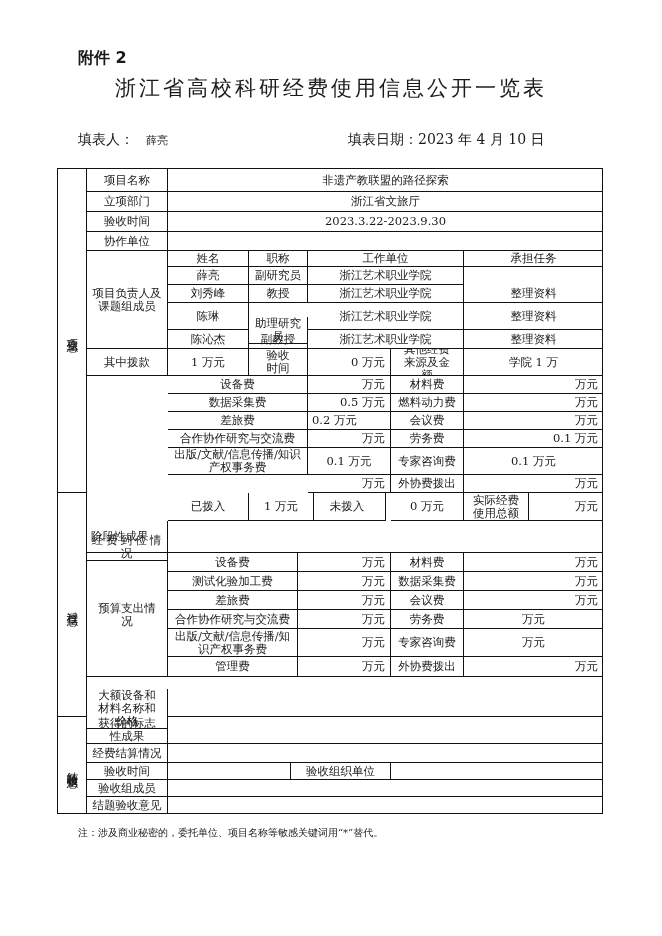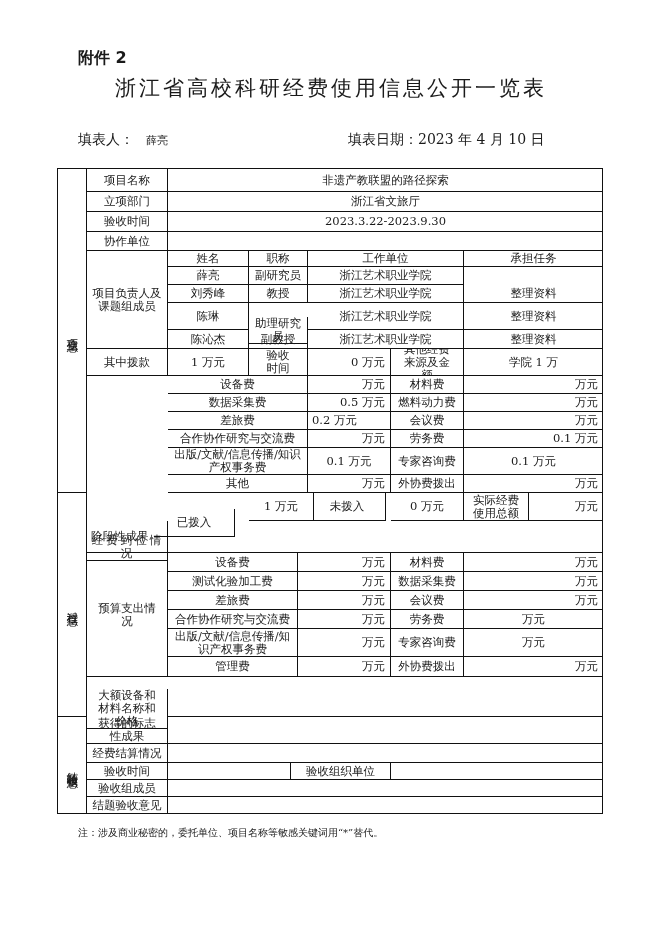--- a/index.html
+++ b/index.html
@@ -101,29 +101,28 @@
   <div class="c" style="left:110px;top:261px;width:140px;height:18px;">合作协作研究与交流费</div>
   <div class="c r" style="left:250px;top:261px;width:83px;height:18px;">万元</div>
   <div class="c" style="left:333px;top:261px;width:73px;height:18px;">劳务费</div>
   <div class="c r nr" style="left:406px;top:261px;width:139px;height:18px;">0.1 万元</div>
 
   <div class="c" style="left:110px;top:279px;width:140px;height:27px;">出版/文献/信息传播/知识产权事务费</div>
   <div class="c" style="left:250px;top:279px;width:83px;height:27px;">0.1 万元</div>
   <div class="c" style="left:333px;top:279px;width:73px;height:27px;">专家咨询费</div>
   <div class="c nr" style="left:406px;top:279px;width:139px;height:27px;">0.1 万元</div>
 
-  <div class="c" style="left:110px;top:306px;width:140px;height:18px;">其他</div>
   <div class="c r" style="left:250px;top:306px;width:83px;height:18px;">万元</div>
   <div class="c" style="left:333px;top:306px;width:73px;height:18px;">外协费拨出</div>
   <div class="c r nr" style="left:406px;top:306px;width:139px;height:18px;">万元</div>
 
   <div class="c vert" style="left:0;top:324px;width:29px;height:224px;">过程信息</div>
 
   <div class="c l" style="left:29px;top:324px;width:81px;height:28px;letter-spacing:3px;margin-top:40px;">经费到位情况</div>
-  <div class="c" style="left:96px;top:324px;width:81px;height:28px;margin-top:16px;">已拨入</div>
+  <div class="c" style="left:110px;top:324px;width:81px;height:28px;">已拨入</div>
   <div class="c" style="left:191px;top:324px;width:65px;height:28px;">1 万元</div>
   <div class="c" style="left:251px;top:324px;width:77px;height:28px;text-align:right;">未拨入</div>
   <div class="c" style="left:333px;top:324px;width:73px;height:28px;">0 万元</div>
   <div class="c" style="left:406px;top:324px;width:65px;height:28px;padding:0 6px;">实际经费使用总额</div>
   <div class="c r nr" style="left:471px;top:324px;width:74px;height:28px;">万元</div>
 
   <div class="c l" style="left:29px;top:352px;width:81px;height:32px;">阶段性成果</div>
   <div class="c nr" style="left:110px;top:352px;width:435px;height:32px;"></div>
 
   <div class="c" style="left:29px;top:384px;width:81px;height:124px;padding:0 10px;">预算支出情况</div>

